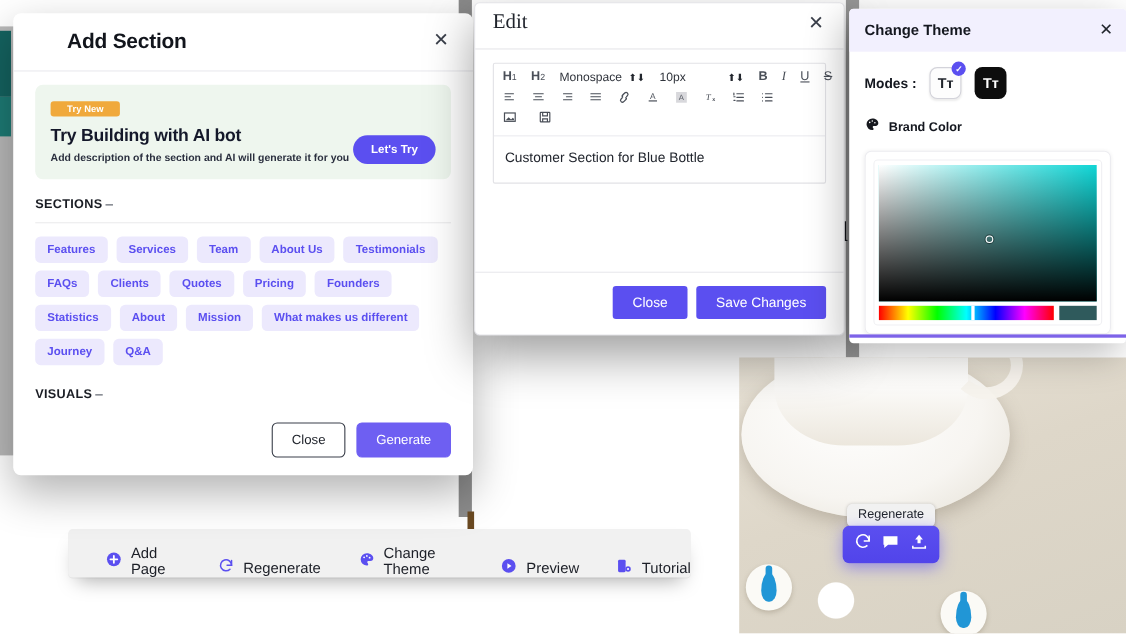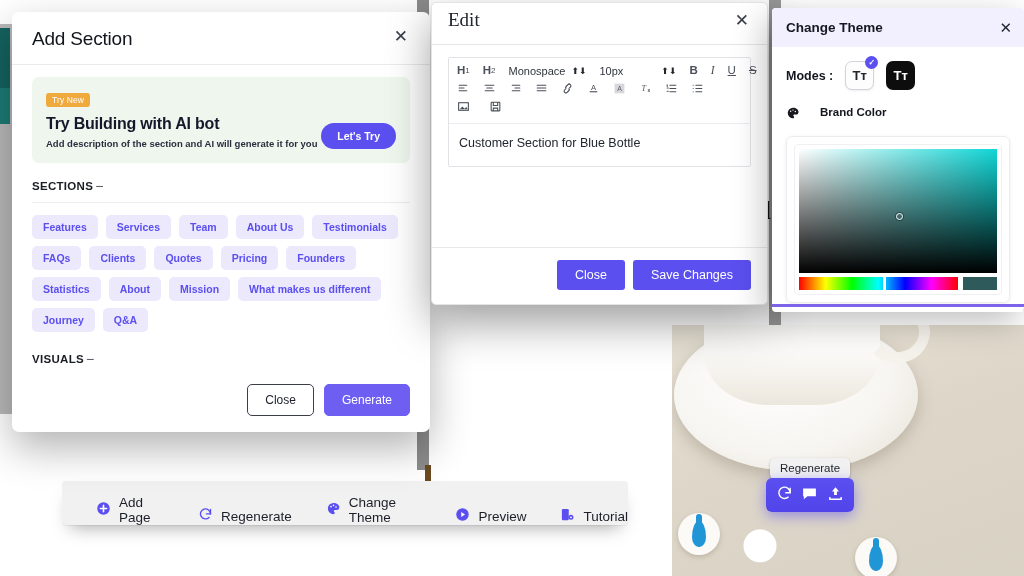--- a/index.html
+++ b/index.html
@@ -90,26 +90,26 @@
 
   
   .modal-add {
     position: absolute; left: 12px; top: 12px; width: 418px; height: 420px;
     background: #fff; border-radius: 7px;
     box-shadow: 0 16px 40px rgba(0,0,0,0.30);
     display: flex; flex-direction: column;
   }
   .add-head { padding: 16px 20px 14px; display:flex; align-items:flex-start; justify-content: space-between;
               border-bottom: 1px solid #e9e9ee; }
-  .add-title { font-size: 19px; font-weight: 400; letter-spacing: -0.2px; color: #12151c; }
+  .add-title { font-size: 19px; font-weight: 700; letter-spacing: -0.2px; color: #12151c; margin-left: 29px; }
   .x-btn { background: none; border: 0; font-size: 17px; line-height: 1; color: #3a3f4a; cursor: pointer; padding: 0 2px; }
   .add-body { padding: 12px 20px 0; flex: 1; overflow: hidden; }
   .ai-card { background: #eef6ee; border-radius: 7px; padding: 12px 14px 14px; position: relative; }
-  .try-badge { display:inline-block; background:#f0a93c; color:#fff; font-size:8.5px; font-weight:400;
-               padding: 2px 6px; border-radius: 3px; letter-spacing: 0.1px; }
+  .try-badge { display:inline-block; background:#f0a93c; color:#fff; font-size:8.5px; font-weight:700;
+               padding: 2px 15px; border-radius: 3px; letter-spacing: 0.1px; }
   .ai-title { font-size: 16px; font-weight: 700; color: #14182a; margin-top: 8px; letter-spacing: -0.2px;}
   .ai-sub { font-size: 9.5px; font-weight: 700; color: #2a2f3e; margin-top: 5px; }
   .lets-try {
     position: absolute; right: 14px; bottom: 14px; background: #5b4ff0; color: #fff;
     border: 0; border-radius: 14px; font-size: 10.5px; font-weight: 700;
     padding: 7px 16px; cursor: pointer;
   }
   .sec-head { display: flex; align-items: center; justify-content: flex-start;
               padding: 16px 0 9px; border-bottom: 1px solid #ececed; }
   .sec-head h3 { font-size: 11.5px; font-weight: 700; letter-spacing: 0.3px; color: #1a1d24; }
@@ -169,21 +169,21 @@
              font-size: 15px; color:#22262d; line-height:1; }
   .theme-body { padding: 14px; }
   .modes-row { display: flex; align-items: center; gap: 12px; }
   .modes-label { font-size: 12.5px; font-weight: 700; color: #14171f; }
   .mode-box { width: 29px; height: 29px; border-radius: 7px; display:flex;align-items:center;justify-content:center;
               font-size: 13px; font-weight: 700; cursor: pointer; position: relative; }
   .mode-light { background:#fdfdfd; border:1px solid #d3d3da; color:#21252c; box-shadow:0 1px 2px rgba(0,0,0,0.08); }
   .mode-dark { background:#0d0d0d; color:#ffffff; }
   .mode-tick { position: absolute; right:-5px; top:-6px; width:13px;height:13px;border-radius:50%;
                background:#5b4ff0; color:#fff; font-size:8px; display:flex;align-items:center;justify-content:center; }
-  .brand-row { display:flex; align-items:flex-start; gap: 20px; margin-top: 16px; }
+  .brand-row { display:flex; align-items:center; gap: 8px; margin-top: 16px; }
   .brand-label { font-size: 11.5px; font-weight: 700; color:#14171f; }
   .picker-wrap { margin-top: 12px; border:1px solid #ececf0; border-radius: 6px; padding: 7px;
                  box-shadow: 0 1px 4px rgba(0,0,0,0.07); }
   .picker-inner { border:1px solid #f0f0f3; border-radius:4px; padding:4px; }
   .sat-area { position: relative; height: 124px;
     background:
       linear-gradient(to top, #000 0%, rgba(0,0,0,0) 100%),
       linear-gradient(to right, #fff 0%, rgba(255,255,255,0) 100%),
       #10d6d6;
   }

